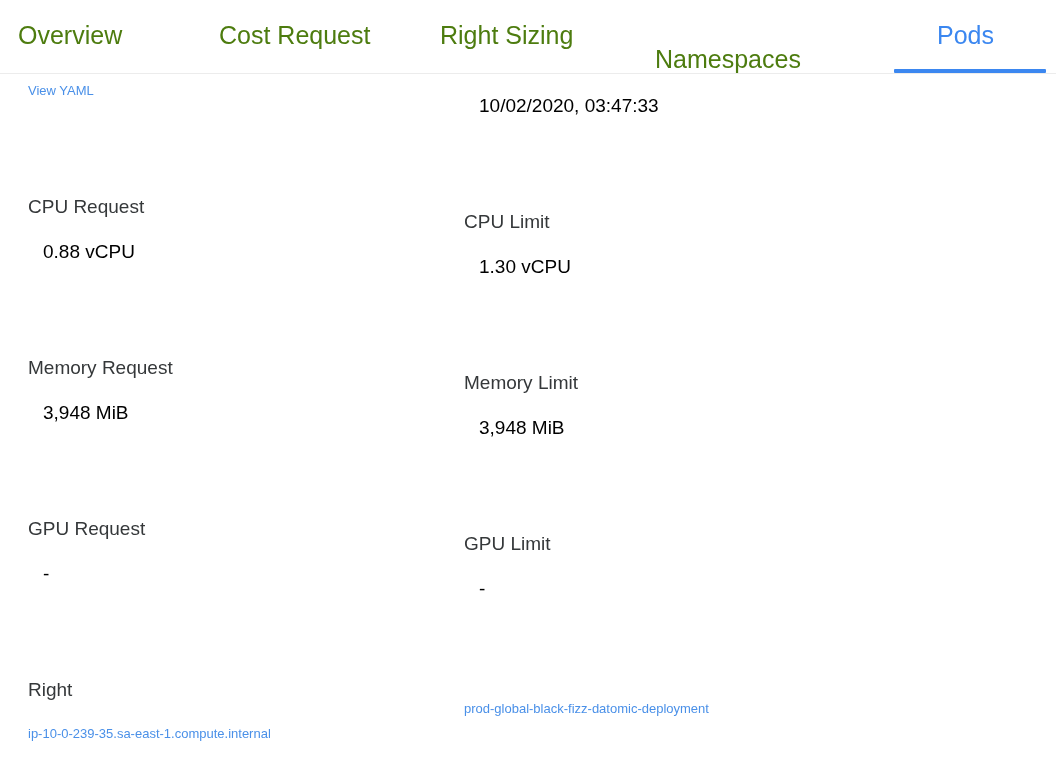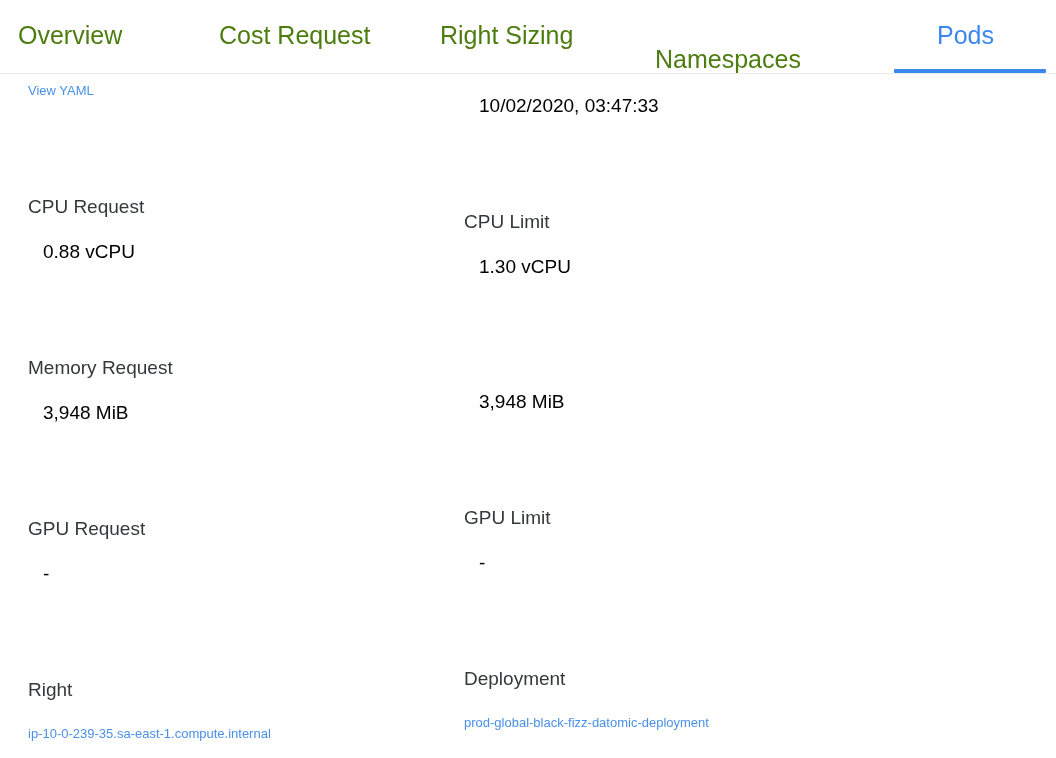--- a/index.html
+++ b/index.html
@@ -151,32 +151,32 @@
     <div class="spacer-row"></div>
 
     <div class="field">
       <div class="field-label">CPU Limit</div>
       <div class="field-value">1.30 vCPU</div>
     </div>
 
     <div class="spacer-row"></div>
 
     <div class="field">
+      <div class="field-label">Memory Limit</div>
       <div class="field-value">3,948 MiB</div>
     </div>
 
     <div class="spacer-row"></div>
 
     <div class="field">
       <div class="field-label">GPU Limit</div>
       <div class="field-value">-</div>
     </div>
 
     <div class="spacer-row"></div>
 
     <div class="field">
-      <div class="field-label">Deployment</div>
       <a class="link">prod-global-black-fizz-datomic-deployment</a>
     </div>
 
   </div>
 
 </div>
 
 </body></html>

